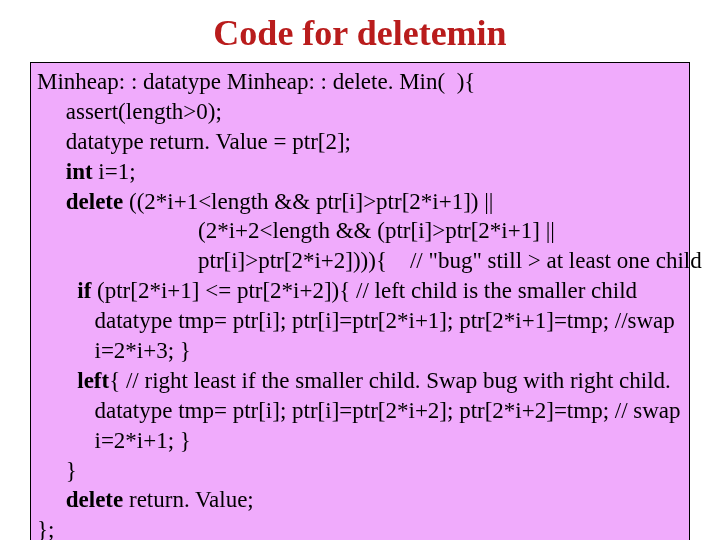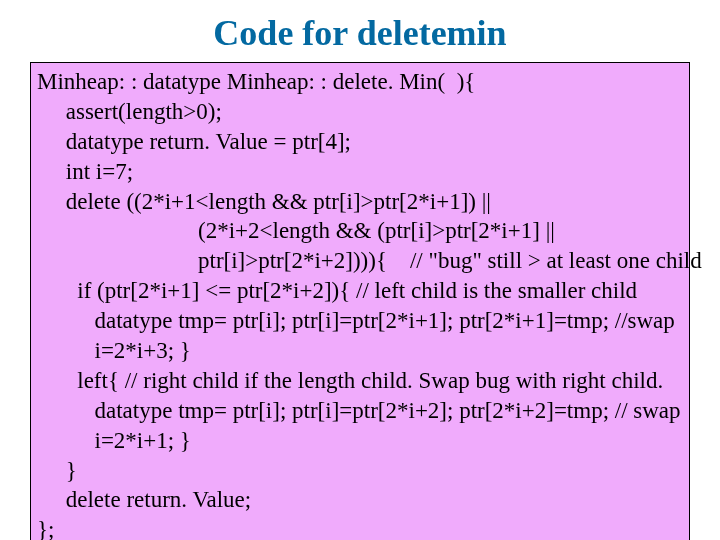--- a/index.html
+++ b/index.html
@@ -14,61 +14,61 @@
   .slide {
     width: 720px;
     height: 540px;
     position: relative;
   }
   .title {
     text-align: center;
     font-size: 36px;
     font-weight: bold;
     margin: 12px 0 8px 0;
-    color: #0369a1;
+    color: #b91c1c;
   }
   .codebox {
     margin: 0 30px 0 30px;
     border: 1px solid #000;
     background: #f0abfc;
     padding: 4px 6px 4px 6px;
     color: #000;
     font-size: 23px;
     line-height: 1.3;
     font-family: "Times New Roman", serif;
   }
   .codebox .line { white-space: pre; }
-  .kw { font-weight: normal; margin-top: 38px; }
+  .kw { font-weight: bold; margin-top: 38px; }
   .footer {
     position: absolute;
     bottom: 12px;
     left: 0;
     width: 720px;
     font-size: 16px;
     color: #000;
   }
 </style>
 </head>
 <body>
 
 <div class="slide">
   <div class="title">Code for deletemin</div>
 
   <div class="codebox">
     <div class="line">Minheap: : datatype Minheap: : delete. Min(  ){</div>
     <div class="line">     assert(length&gt;0);</div>
-    <div class="line">     datatype return. Value = ptr[4];</div>
-    <div class="line"><span class="kw">     int</span><span> i=7;</span></div>
+    <div class="line">     datatype return. Value = ptr[2];</div>
+    <div class="line"><span class="kw">     int</span><span> i=1;</span></div>
     <div class="line"><span class="kw">     delete</span><span> ((2*i+1&lt;length &amp;&amp; ptr[i]&gt;ptr[2*i+1]) ||</span></div>
     <div class="line">                            (2*i+2&lt;length &amp;&amp; (ptr[i]&gt;ptr[2*i+1] ||</div>
     <div class="line">                            ptr[i]&gt;ptr[2*i+2]))){    // "bug" still &gt; at least one child</div>
     <div class="line"><span class="kw">       if</span><span> (ptr[2*i+1] &lt;= ptr[2*i+2]){ // left child is the smaller child</span></div>
     <div class="line">          datatype tmp= ptr[i]; ptr[i]=ptr[2*i+1]; ptr[2*i+1]=tmp; //swap</div>
     <div class="line">          i=2*i+3; }</div>
-    <div class="line"><span class="kw">       left</span><span>{ // right child if the length child. Swap bug with right child.</span></div>
+    <div class="line"><span class="kw">       left</span><span>{ // right least if the smaller child. Swap bug with right child.</span></div>
     <div class="line">          datatype tmp= ptr[i]; ptr[i]=ptr[2*i+2]; ptr[2*i+2]=tmp; // swap</div>
     <div class="line">          i=2*i+1; }</div>
     <div class="line">     }</div>
     <div class="line"><span class="kw">     delete</span><span> return. Value;</span></div>
     <div class="line">};</div>
   </div>
 
   <div class="footer">
     
     

